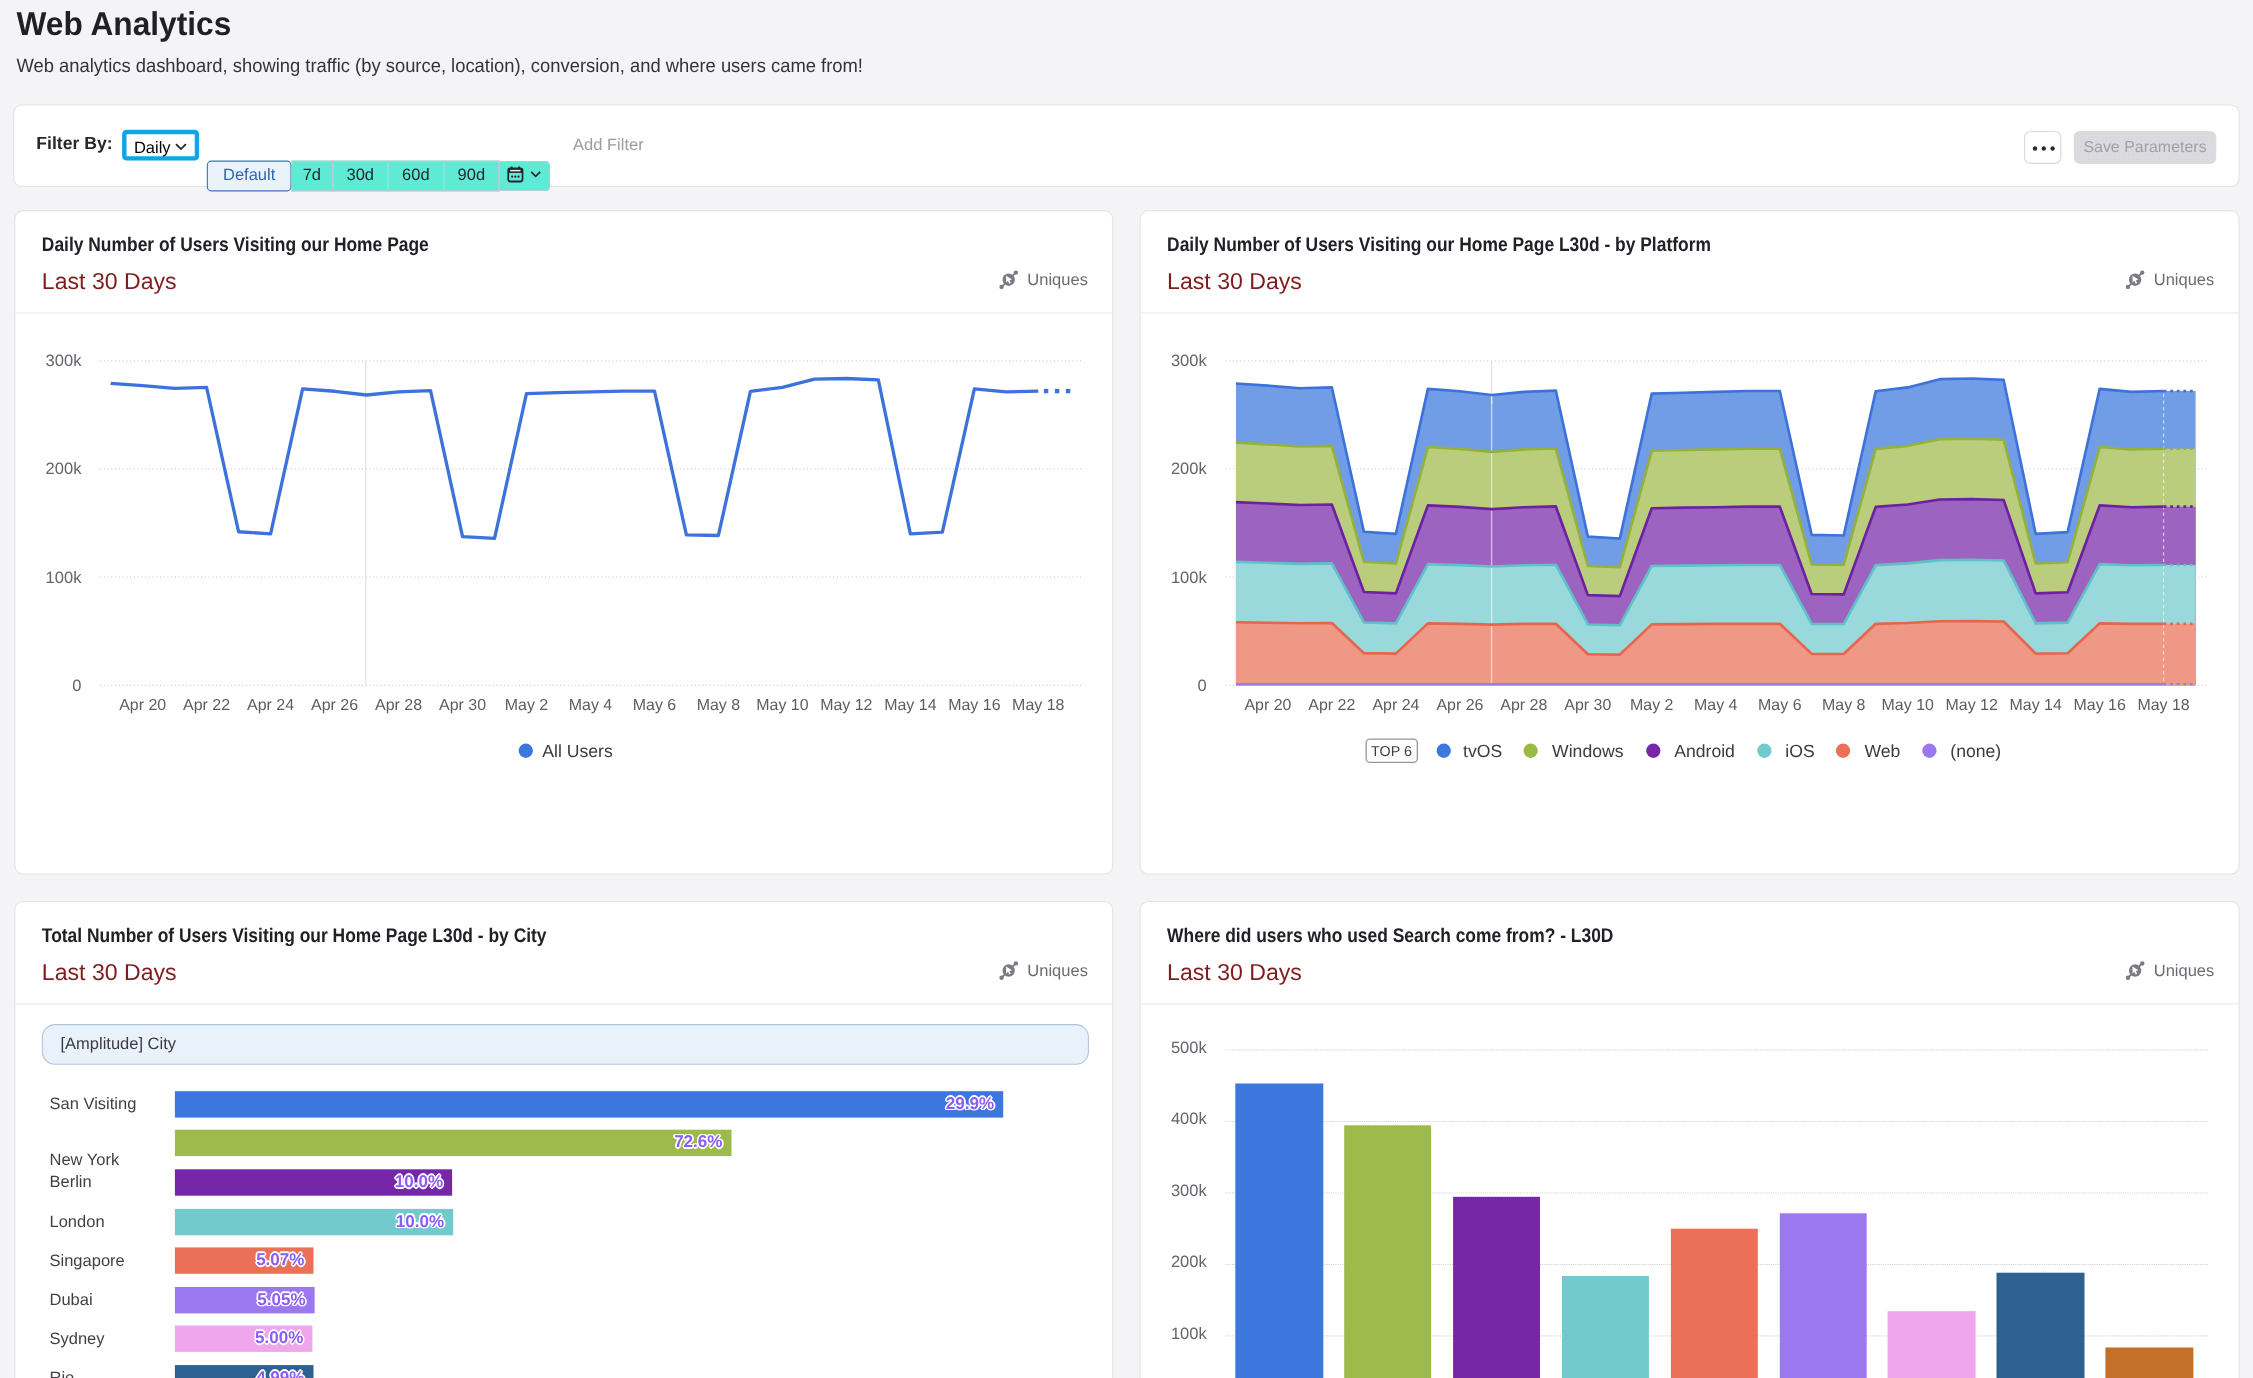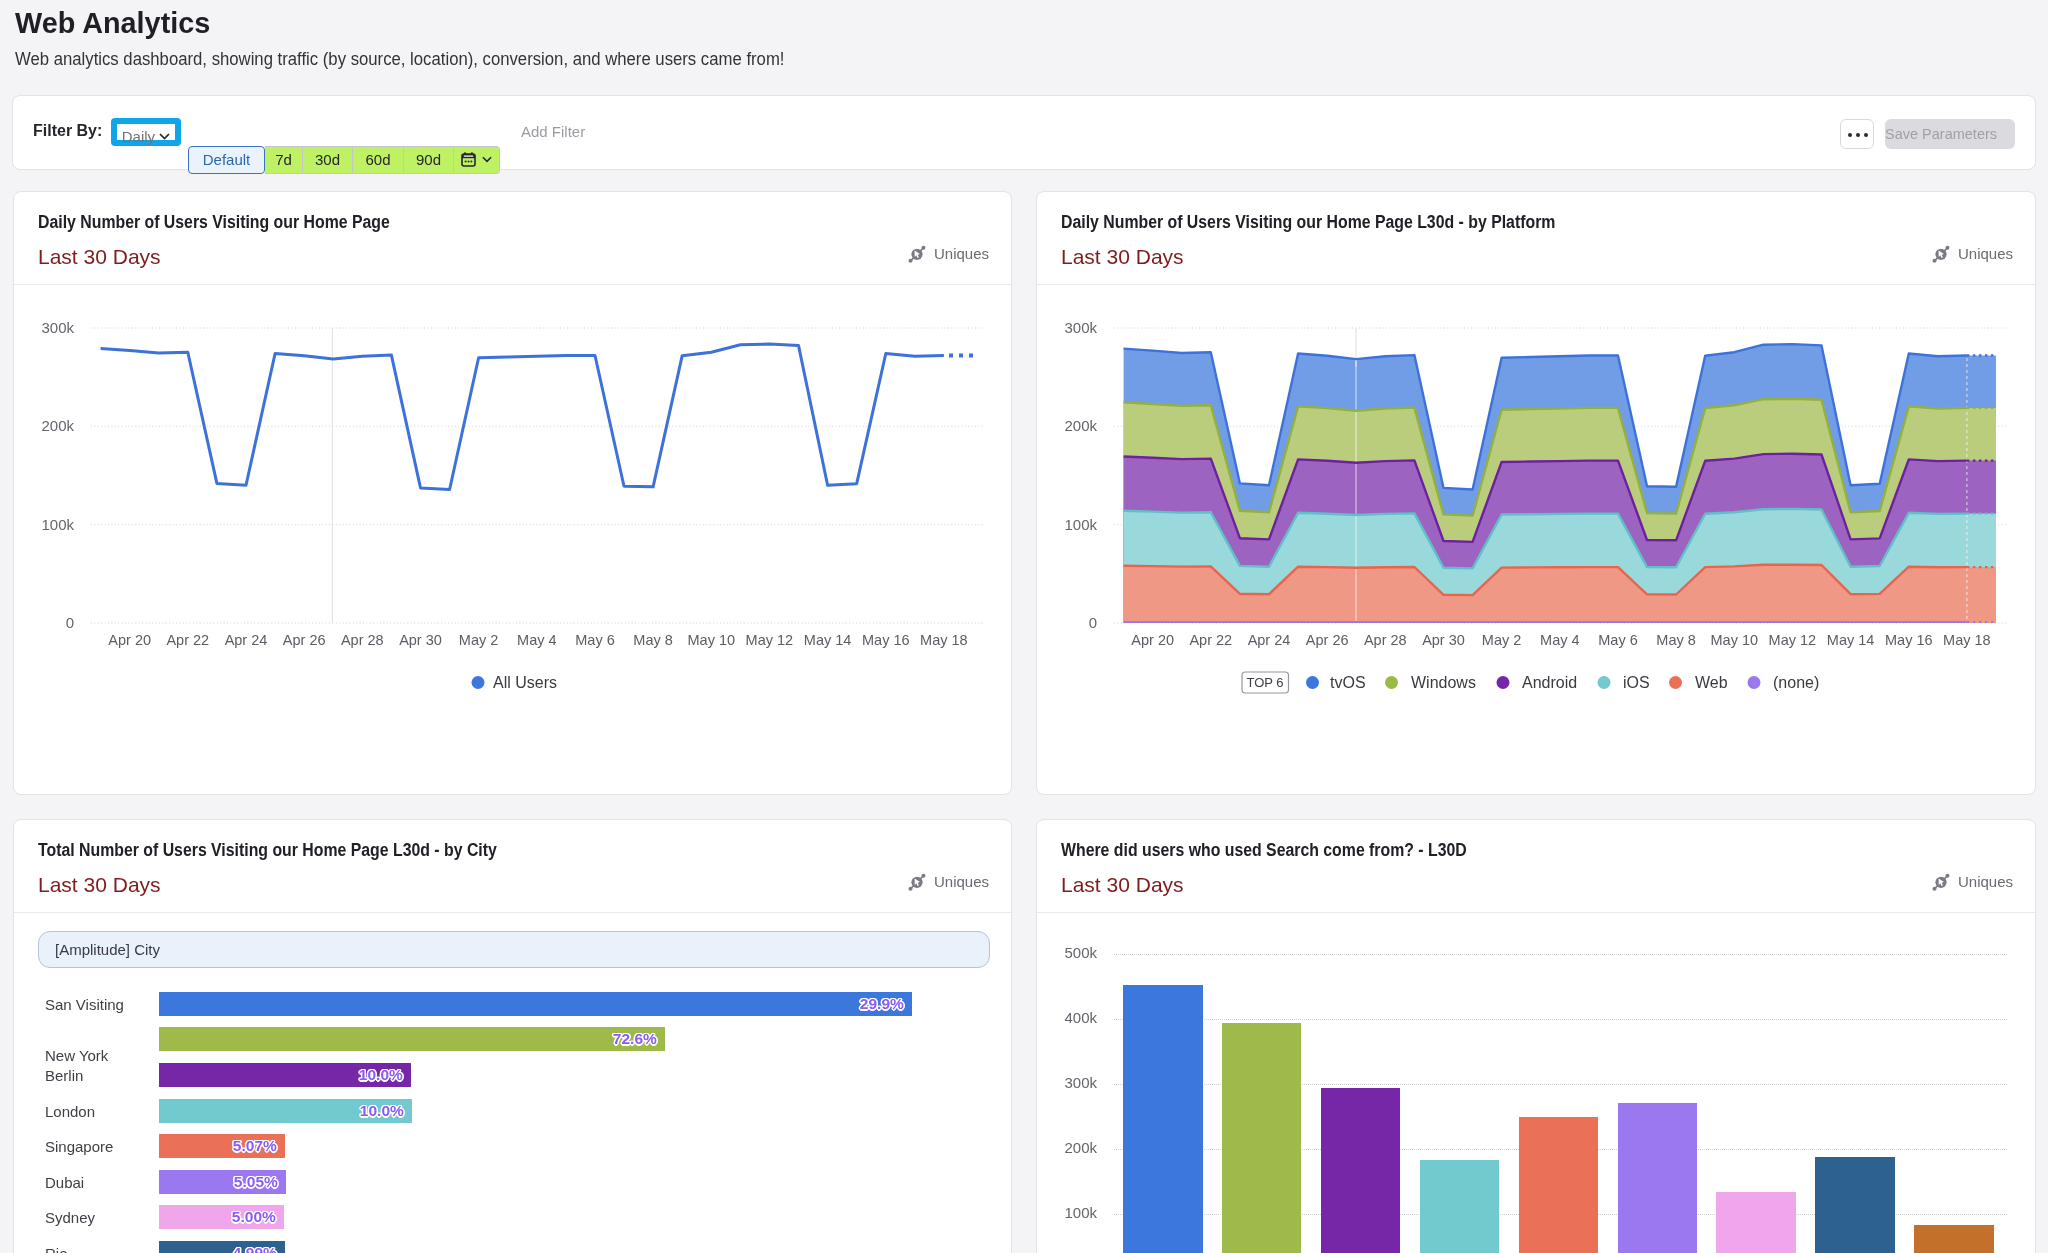--- a/index.html
+++ b/index.html
@@ -17,35 +17,35 @@
 .csub { position:absolute; left:24px; top:53px; font-size:21px; color:#7f1d1d; }
 .cuniq { position:absolute; right:22px; top:52px; font-size:15px; color:#6a6a72;text-align:center; }
 .cuniq span { margin-left:7px; }
 .plot { position:absolute; left:0; top:0; }
 .ax { font-size:15px; fill:#64646c; font-family:"Liberation Sans",sans-serif; }
 .axd { font-size:14.5px; fill:#5c5c64; font-family:"Liberation Sans",sans-serif; }
 .leg { font-size:16px; fill:#3a3a40; font-family:"Liberation Sans",sans-serif; }
 .top6 { font-size:13px; fill:#3c3c44; font-family:"Liberation Sans",sans-serif; }
 
 .fby { position:absolute; left:33px; top:122px; font-size:16px; font-weight:700; color:#26262c; }
-.btn { position:absolute; background:#fff; border:6px solid #0ea5e9; border-radius:4px;
-  font-size:15px; color:#737373; text-align:center; }
+.btn { position:absolute; background:#fff; border:4px solid #0ea5e9; border-radius:4px;
+  font-size:15px; color:#000000; text-align:center; }
 .grp { position:absolute; left:188px; top:118px; height:28px; display:flex;margin-top:28px; }
-.grp .gb { border:1px solid #c6c6cd; border-left:none; background:#bef264; font-size:15px;
+.grp .gb { border:1px solid #c6c6cd; border-left:none; background:#5eead4; font-size:15px;
   color:#26262c; line-height:26px; text-align:center; }
 .grp .gb:first-child { border-left:1px solid #c6c6cd; border-radius:4px 0 0 4px; }
 .grp .gb:last-child { border-radius:0 4px 4px 0; }
 .grp .sel { background:#eaf2fc; border:1.5px solid #3b72bd !important; color:#2b67b1; border-radius:4px !important; }
 .addf { position:absolute; left:521px; top:123px; font-size:15px; color:#9b9ba3; }
 .dots3 { position:absolute; left:1840px; top:119px; width:34px; height:30px; border:1px solid #d8d8dd;
   border-radius:6px; background:#fff; }
 .dots3 i { position:absolute; top:13px; width:4px; height:4px; border-radius:2px; background:#2a2a30; }
 .savep { position:absolute; left:1885px; top:119px; width:130px; height:30px; border-radius:6px;
   background:#dbdbdf; background-image:radial-gradient(#d0d0d5 .7px, transparent .7px); background-size:4px 4px;
-  color:#a0a0a8; font-size:14.5px; font-weight:500; line-height:30px; }
+  color:#a0a0a8; font-size:14.5px; font-weight:500; text-align:center; line-height:30px; }
 
 .fieldbox { position:absolute; left:24px; top:111px; width:952px; height:37px; background:#e9f1fb;
   border:1px solid #b5c4d8; border-radius:12px; font-size:15px; color:#3a3a42; line-height:35px; padding-left:16px; }
 .clab { position:absolute; left:31px; font-size:15px; color:#3f3f46; transform:translateY(-50%); }
 .cbar { position:absolute; height:24px; }
 .cval { position:absolute; font-size:15.5px; font-weight:700; color:#8b5cf6; transform:translate(-100%,-50%);
   text-shadow:-1px -1px 0 #fff,1px -1px 0 #fff,-1px 1px 0 #fff,1px 1px 0 #fff, 0 -1.5px 0 #fff, 0 1.5px 0 #fff, -1.5px 0 0 #fff, 1.5px 0 0 #fff; }
 .vbar { position:absolute; width:79.5px; }
 .hgrid { position:absolute; left:77px; width:893px; border-top:1px dotted #cfcfd4; }
 .ylab { position:absolute; left:0; width:60px; text-align:right; font-size:15px; color:#64646c; }

